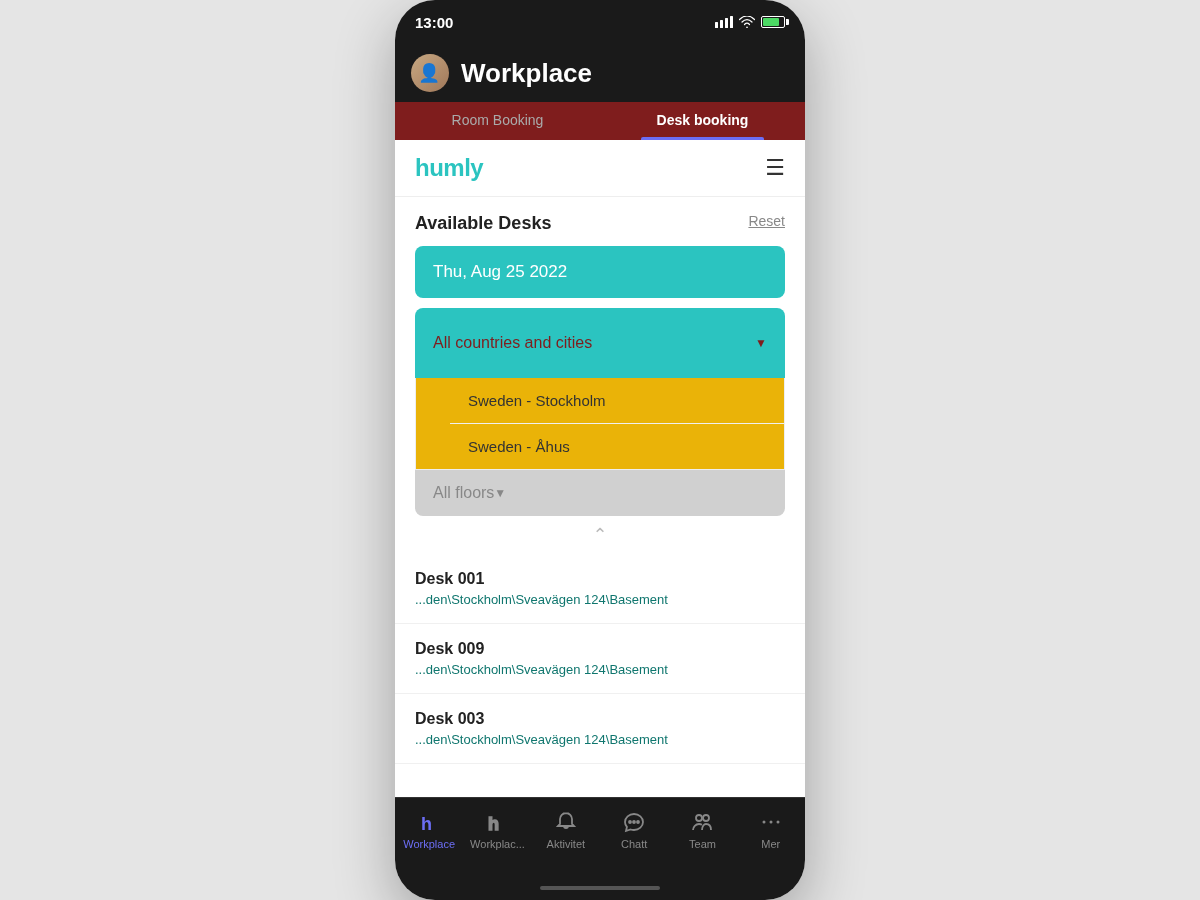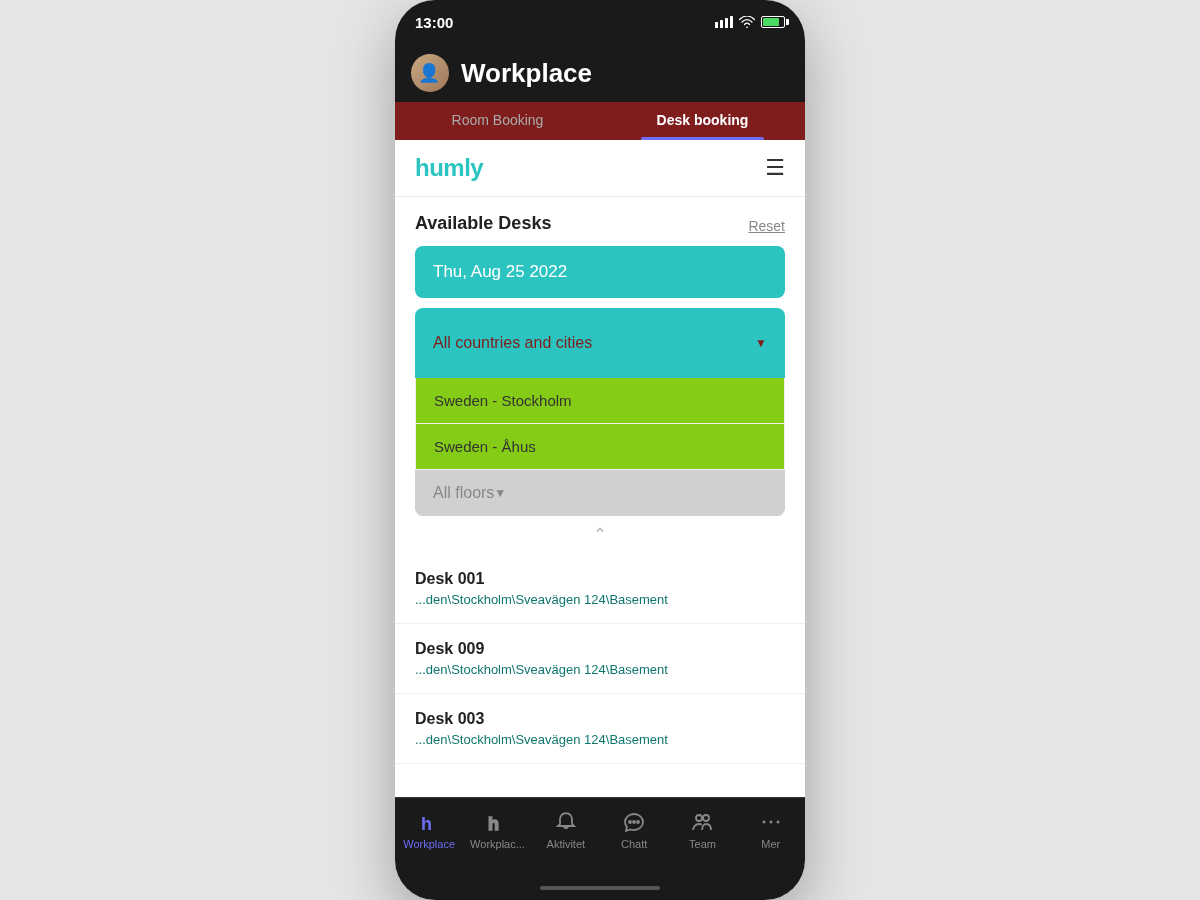--- a/index.html
+++ b/index.html
@@ -169,21 +169,21 @@
     
     .page-content {
       flex: 1;
       overflow-y: auto;
       background: #fff;
     }
     
     .section-header {
       display: flex;
       justify-content: space-between;
-      align-items: flex-end;
+      align-items: flex-start;
       padding: 16px 20px 12px;
     }
     .section-title {
       font-size: 18px;
       font-weight: 600;
       color: #222;
     }
     .reset-link {
       font-size: 14px;
       color: #888;
@@ -214,23 +214,24 @@
       font-size: 16px;
       display: flex;
       justify-content: space-between;
       align-items: center;
       cursor: pointer;
     }
     .dropdown-arrow {
       font-size: 12px;
     }
     .dropdown-options {
-      background: #84cc16;
+      background: #eab308;
       border: 1px solid #eee;
       border-top: none;
+      padding-left: 34px;
     }
     .dropdown-option {
       padding: 14px 18px;
       font-size: 15px;
       color: #333;
       border-bottom: 1px solid #f0f0f0;
       cursor: pointer;
     }
     .dropdown-option:last-child {
       border-bottom: none;

